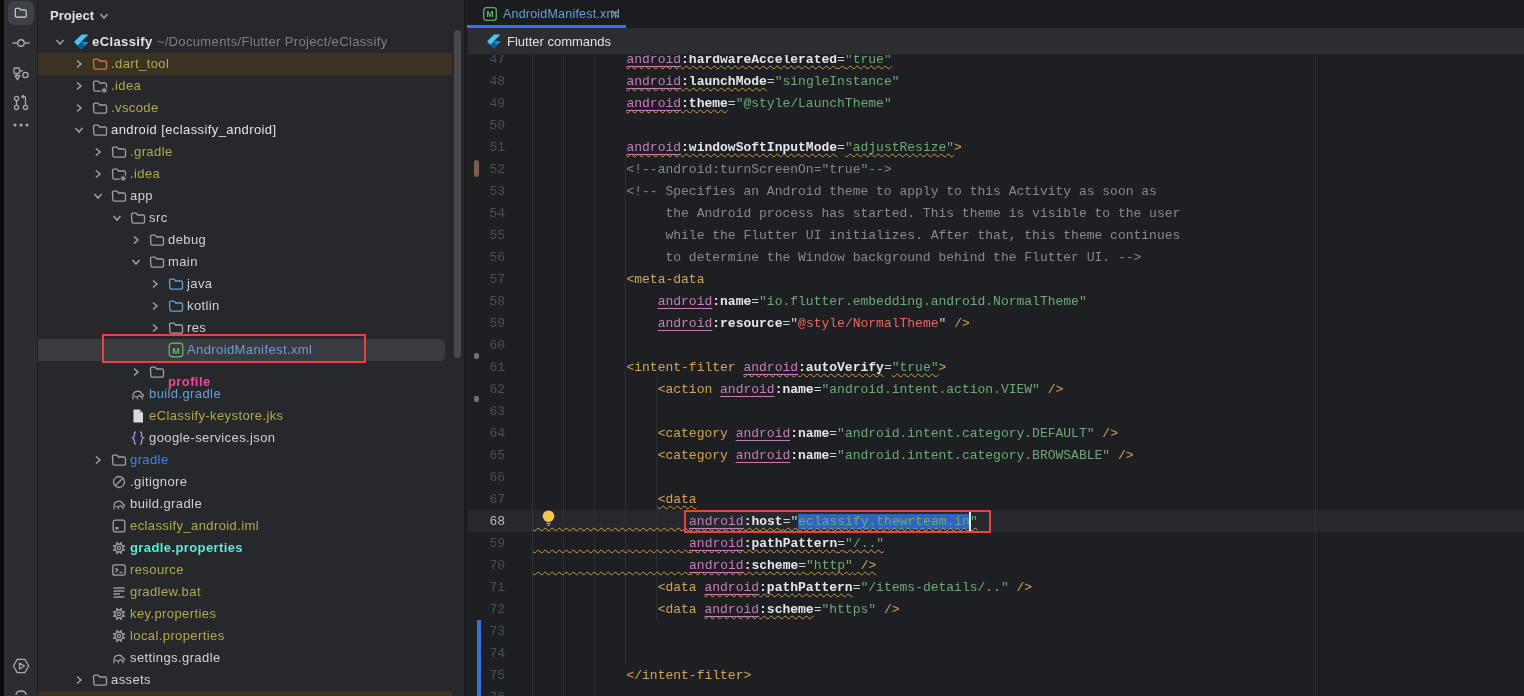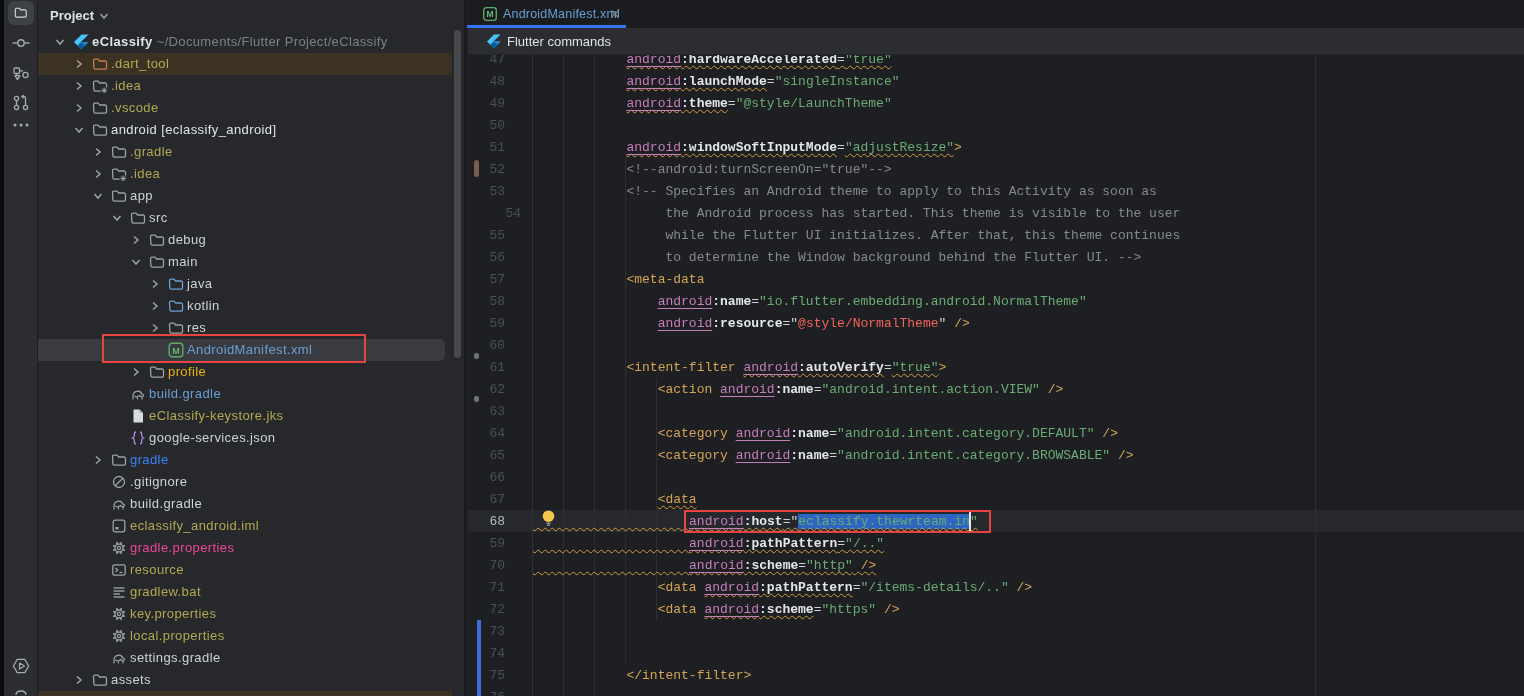--- a/index.html
+++ b/index.html
@@ -172,21 +172,21 @@
     <rect x="1.2" y="1.2" width="13.6" height="13.6" rx="3" fill="none" stroke="#5fad65" stroke-width="1.4"></rect>
     <text x="8" y="11.5" font-family="Liberation Sans" font-size="9" font-weight="bold" fill="#69b573" text-anchor="middle">M</text>
   </svg>
 <div class="abs" style="left:187px;top:339px;height:22px;line-height:22px;font-size:13px;letter-spacing:.4px;font-weight:normal;color:#6a9fd3">AndroidManifest.xml</div>
 <svg class="abs" style="left:130px;top:366px" width="12" height="12" viewBox="0 0 12 12">
     <polyline points="4,2.5 8,6 4,9.5" fill="none" stroke="#9da1a8" stroke-width="1.5"></polyline>
   </svg>
 <svg class="abs" style="left:149px;top:364px" width="16" height="16" viewBox="0 0 16 16">
     <path d="M1.5,4.5 a1.4,1.4 0 0 1 1.4,-1.4 h3.1 l1.7,1.9 h5.4 a1.4,1.4 0 0 1 1.4,1.4 v5.3 a1.4,1.4 0 0 1 -1.4,1.4 h-9.8 a1.4,1.4 0 0 1 -1.4,-1.4 z" fill="none" stroke="#9da1a8" stroke-width="1.3"></path>
   </svg>
-<div class="abs" style="left:168px;top:361px;height:22px;line-height:22px;font-size:13px;letter-spacing:.4px;font-weight:normal;color:#eab308">profile</div>
+<div class="abs" style="left:168px;top:371px;height:22px;line-height:22px;font-size:13px;letter-spacing:.4px;font-weight:bold;color:#ec4899">profile</div>
 <svg class="abs" style="left:130px;top:386px" width="16" height="16" viewBox="0 0 16 16">
     <path d="M3,13 v-3.2 a4.6,4.6 0 0 1 8.9,-1.6 c1.8,0 2.1,1.9 0.7,2.5 c-1.3,0.5 -2.2,-0.5 -3,-1.2 c-1.8,1.4 -4,1.5 -5,0.6 M12,13 v-1.5 M7.5,13 v-1.2" fill="none" stroke="#9da1a8" stroke-width="1.2" stroke-linecap="round"></path>
   </svg>
 <div class="abs" style="left:149px;top:383px;height:22px;line-height:22px;font-size:13px;letter-spacing:.4px;font-weight:normal;color:#6a9fd3">build.gradle</div>
 <svg class="abs" style="left:130px;top:408px" width="16" height="16" viewBox="0 0 16 16">
     <path d="M3.5,1.5 h6 l3.5,3.5 v9.5 h-9.5 z" fill="#d7dade"></path>
     <path d="M9.5,1.5 l3.5,3.5 h-3.5 z" fill="#a9adb3"></path>
   </svg>
 <div class="abs" style="left:149px;top:405px;height:22px;line-height:22px;font-size:13px;letter-spacing:.4px;font-weight:normal;color:#b2a952">eClassify-keystore.jks</div>
 <svg class="abs" style="left:130px;top:430px" width="16" height="16" viewBox="0 0 16 16">
@@ -219,21 +219,21 @@
     <circle cx="8" cy="8" r="1.6" fill="none" stroke="#9da1a8" stroke-width="1.2"></circle>
     <line x1="11.880292560587295" y1="9.607273979211664" x2="13.820438840880943" y2="10.410910968817495" stroke="#9da1a8" stroke-width="1.7"></line>
     <line x1="9.607267486684098" y1="11.880295249880888" x2="10.410901230026148" y2="13.820442874821332" stroke="#9da1a8" stroke-width="1.7"></line>
     <line x1="6.392727288848228" y1="11.880293085836021" x2="5.589090933272342" y2="13.82043962875403" stroke="#9da1a8" stroke-width="1.7"></line>
     <line x1="4.119705275366131" y1="9.607268754744696" x2="2.179557913049197" y2="10.410903132117046" stroke="#9da1a8" stroke-width="1.7"></line>
     <line x1="4.119706388915667" y1="6.392728556908291" x2="2.1795595833735" y2="5.589092835362436" stroke="#9da1a8" stroke-width="1.7"></line>
     <line x1="6.392729977194873" y1="4.119705800613566" x2="5.5890949657923095" y2="2.1795587009203494" stroke="#9da1a8" stroke-width="1.7"></line>
     <line x1="9.607270175031474" y1="4.119705863667768" x2="10.41090526254721" y2="2.179558795501653" stroke="#9da1a8" stroke-width="1.7"></line>
     <line x1="11.880293674138587" y1="6.3927287091346185" x2="13.82044051120788" y2="5.589093063701928" stroke="#9da1a8" stroke-width="1.7"></line>
   </svg>
-<div class="abs" style="left:130px;top:537px;height:22px;line-height:22px;font-size:13px;letter-spacing:.4px;font-weight:normal;color:#ec4899">gradle.properties</div>
+<div class="abs" style="left:130px;top:537px;height:22px;line-height:22px;font-size:13px;letter-spacing:.4px;font-weight:bold;color:#5eead4">gradle.properties</div>
 <svg class="abs" style="left:111px;top:562px" width="16" height="16" viewBox="0 0 16 16">
     <rect x="1.8" y="2.8" width="12.4" height="10.4" rx="1.8" fill="none" stroke="#9da1a8" stroke-width="1.3"></rect>
     <path d="M4.5,6 l2.2,2 -2.2,2" fill="none" stroke="#9da1a8" stroke-width="1.3"></path>
     <line x1="8.5" y1="10.5" x2="11.5" y2="10.5" stroke="#9da1a8" stroke-width="1.3"></line>
   </svg>
 <div class="abs" style="left:130px;top:559px;height:22px;line-height:22px;font-size:13px;letter-spacing:.4px;font-weight:normal;color:#b2a952">resource</div>
 <svg class="abs" style="left:111px;top:584px" width="16" height="16" viewBox="0 0 16 16">
     <line x1="2.5" y1="4" x2="13.5" y2="4" stroke="#9da1a8" stroke-width="1.4"></line>
     <line x1="2.5" y1="7" x2="13.5" y2="7" stroke="#9da1a8" stroke-width="1.4"></line>
     <line x1="2.5" y1="10" x2="9" y2="10" stroke="#9da1a8" stroke-width="1.4"></line>
@@ -304,21 +304,21 @@
 <div class="num" style="left:467px;top:93px;">49</div>
 <div class="code" style="left:564px;top:115px"></div>
 <div class="num" style="left:467px;top:115px;">50</div>
 <div class="code" style="left:564px;top:137px">        <span class="wv"><span class="ns">android</span><span class="an">:windowSoftInputMode</span></span><span class="pu">=</span><span class="wv"><span class="st">"adjustResize"</span></span><span class="tag">&gt;</span></div>
 <div class="num" style="left:467px;top:137px;">51</div>
 <div class="code" style="left:564px;top:159px">        <span class="cm">&lt;!--android:turnScreenOn="true"--&gt;</span></div>
 <div class="num" style="left:467px;top:159px;">52</div>
 <div class="code" style="left:564px;top:181px">        <span class="cm">&lt;!-- Specifies an Android theme to apply to this Activity as soon as</span></div>
 <div class="num" style="left:467px;top:181px;">53</div>
 <div class="code" style="left:564px;top:203px">             <span class="cm">the Android process has started. This theme is visible to the user</span></div>
-<div class="num" style="left:483px;top:203px;">54</div>
+<div class="num" style="left:467px;top:203px;">54</div>
 <div class="code" style="left:564px;top:225px">             <span class="cm">while the Flutter UI initializes. After that, this theme continues</span></div>
 <div class="num" style="left:467px;top:225px;">55</div>
 <div class="code" style="left:564px;top:247px">             <span class="cm">to determine the Window background behind the Flutter UI. --&gt;</span></div>
 <div class="num" style="left:467px;top:247px;">56</div>
 <div class="code" style="left:564px;top:269px">        <span class="tag">&lt;meta-data</span></div>
 <div class="num" style="left:467px;top:269px;">57</div>
 <div class="code" style="left:564px;top:291px">            <span class="ns">android</span><span class="an">:name</span><span class="pu">=</span><span class="st">"io.flutter.embedding.android.NormalTheme"</span></div>
 <div class="num" style="left:467px;top:291px;">58</div>
 <div class="code" style="left:564px;top:313px">            <span class="ns">android</span><span class="an">:resource</span><span class="pu">=</span><span class="pu">"</span><span class="res">@style/NormalTheme</span><span class="pu">"</span><span class="tag"> /&gt;</span></div>
 <div class="num" style="left:467px;top:313px;">59</div>

